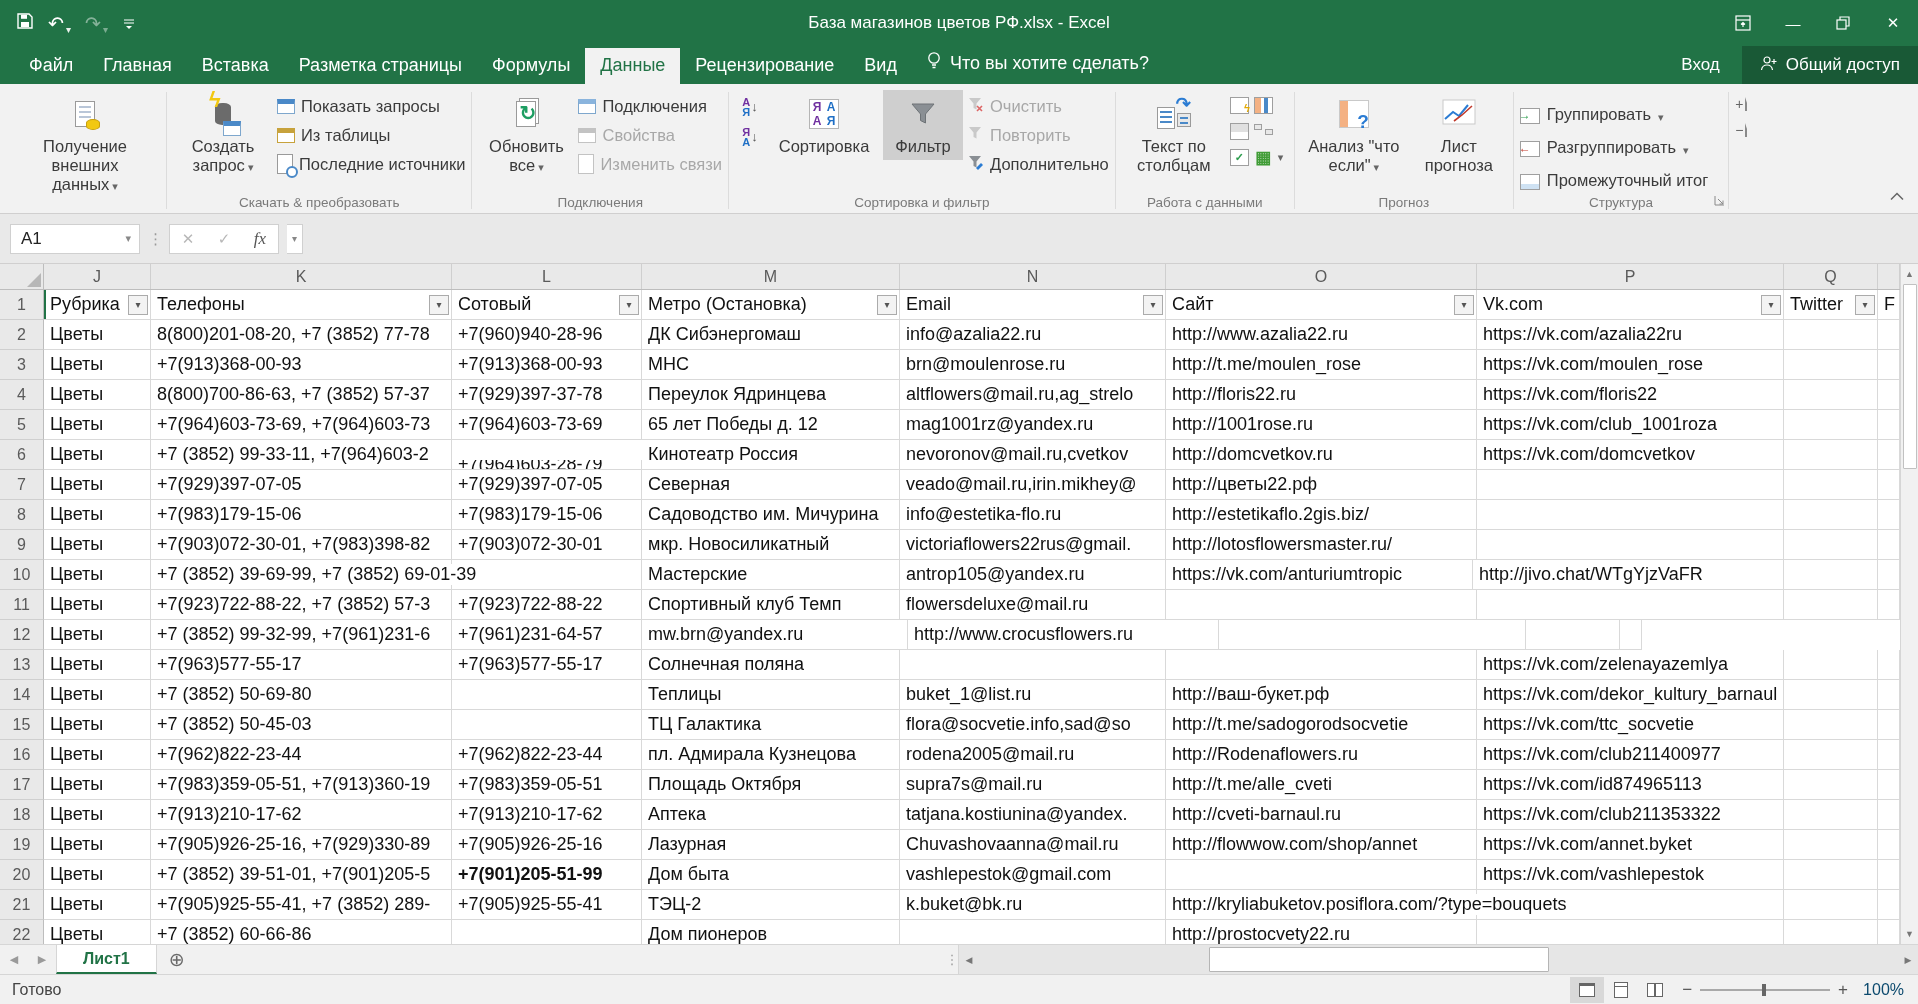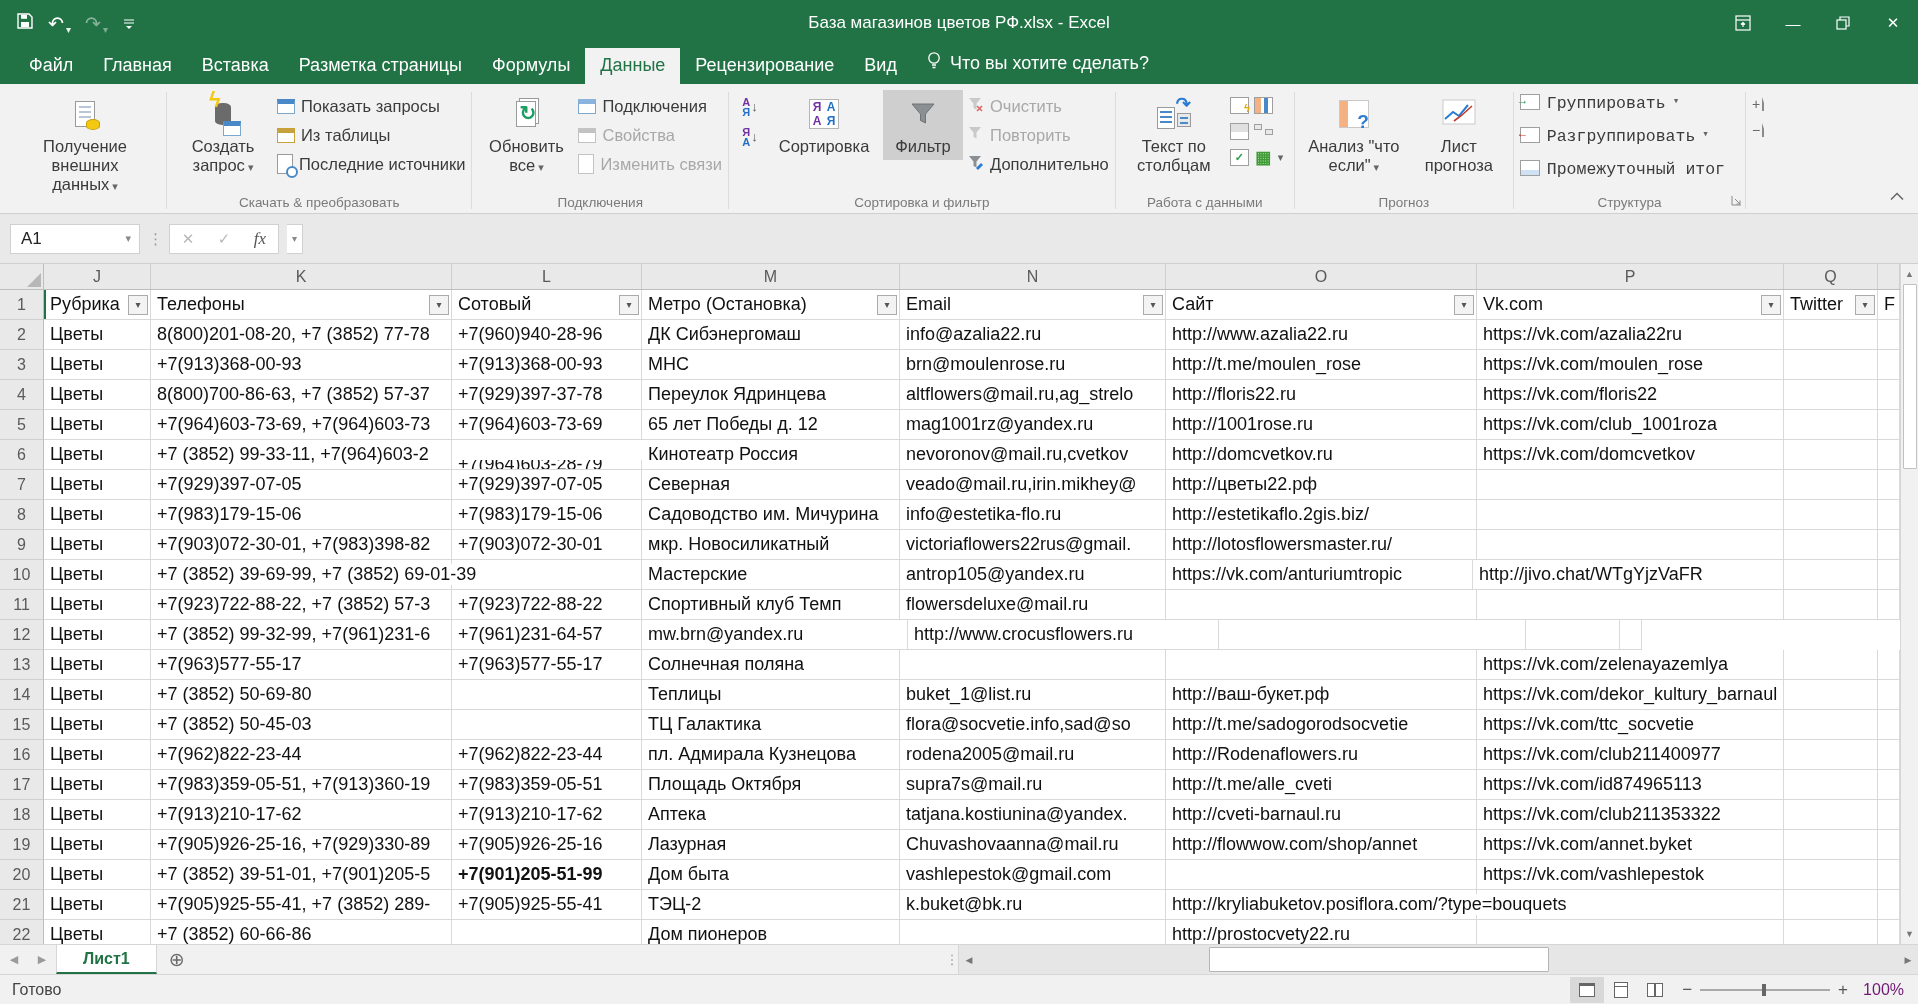--- a/index.html
+++ b/index.html
@@ -74,21 +74,21 @@
   .mi.rel { border:none; background:transparent; }
   .mi.rel i { position:absolute; width:8px; height:6px; border:1px solid #9f9f9f; background:#e8e8e8; }
   .mi.model { border:none; background:transparent; color:#3f9c35; font-size:17px; font-weight:bold; line-height:17px; }
   .whatif { width:30px; height:28px; border:1px solid #c9c9c9; background:
       linear-gradient(90deg, #f4b183 0 8px, transparent 8px), #fff; position:relative; }
   .whatif::after { content:"?"; position:absolute; right:-1px; bottom:-4px; color:#2b7cd3; font-weight:bold; font-size:19px; }
   .outico { width:20px; height:16px; border:1px solid #9f9f9f; background:#fff; position:relative; font-size:12px; font-weight:bold; line-height:13px; }
   .outico.grp::before { content:"→"; color:#2e9e4f; position:absolute; left:-2px; top:0; }
   .outico.ungrp::before { content:"←"; color:#c0392b; position:absolute; left:-2px; top:0; }
   .outico.sub { background:linear-gradient(0deg,#cfe2f3 0 5px,#fff 5px); }
-  .mitem { display:flex; align-items:flex-start; gap:7px; font-size:16.5px; color:#3b3b3b; height:30px; white-space:nowrap;font-family:Liberation Mono, monospace; }
+  .mitem { display:flex; align-items:flex-end; gap:7px; font-size:16.5px; color:#3b3b3b; height:30px; white-space:nowrap; }
   .dlg { position:absolute; right:3px; bottom:3px; }
   .showdetail { display:flex; flex-direction:column; gap:10px; padding:8px 10px 0 6px; color:#666; font-size:14px; }
   .sd { display:flex; align-items:center; gap:2px; }
   .sd i { display:inline-block; width:3px; height:14px; border-left:2px solid #8a8a8a; border-top:6px solid transparent; }
   .collapse { position:absolute; right:14px; bottom:8px; color:#666; }
 
   
   .fbar { height:50px; background:#e9e9e9; border-bottom:1px solid #d0cfcf; display:flex; align-items:center; padding:0 0 0 10px; gap:8px; flex:0 0 auto; }
   .namebox { width:130px; height:30px; background:#fff; border:1px solid #d0d0d0; display:flex; align-items:center; font-size:17px; padding-left:10px; color:#222; }
   .namebox .car { margin-left:auto; padding-right:8px; color:#888; }
@@ -138,21 +138,21 @@
   .vbtn { width:34px; height:26px; display:flex; align-items:center; justify-content:center; }
   .vbtn.active { background:#d8d8d8; }
   .vico { width:16px; height:14px; border:1px solid #666; background:#fff; }
   .vico.normal { background:linear-gradient(#666 0 2px, #fff 2px); }
   .vico.layout { width:14px; height:16px; background:linear-gradient(#fff 0 3px, #666 3px 4px, #fff 4px); }
   .vico.pbreak { background:linear-gradient(90deg,#fff 0 45%, #666 45% 55%, #fff 55%); }
   .zoomctl { display:flex; align-items:center; gap:8px; color:#555; }
   .ztrack { width:130px; height:2px; background:#a9a9a9; position:relative; }
   .zthumb { position:absolute; left:62px; top:-5px; width:4px; height:12px; background:#666; }
   .zpm { font-size:17px; color:#555; }
-  .zval { width:48px; text-align:right; font-size:16px; color:#701a75; }
+  .zval { width:48px; text-align:right; font-size:16px; color:#0c4a6e; }
 </style>
 </head>
 <body>
 
 <div class="app">
 
   <div class="titlebar">
     <div class="qat">
       <span>
         <svg width="18" height="18" viewBox="0 0 18 18">
@@ -209,20 +209,33 @@
       </div>
     <div class="tellme">
       <span>
         <svg width="16" height="20" viewBox="0 0 16 20">
             <circle cx="8" cy="7" r="5.2" fill="none" stroke="#fff" stroke-width="1.3"></circle>
             <path d="M6 14h4M6.5 16.5h3" stroke="#fff" stroke-width="1.3"></path>
           </svg>
       </span>
       <span>Что вы хотите сделать?</span>
     </div>
+    <div class="acct">
+      <span class="signin">Вход</span>
+      <span class="share">
+        <span>
+          <svg width="18" height="16" viewBox="0 0 18 16">
+              <circle cx="7" cy="5" r="3" fill="none" stroke="#fff" stroke-width="1.2"></circle>
+              <path d="M1.5 15c.5-3.5 3-5 5.5-5s5 1.5 5.5 5" fill="none" stroke="#fff" stroke-width="1.2"></path>
+              <path d="M14 4v5M11.5 6.5h5" stroke="#fff" stroke-width="1.2"></path>
+            </svg>
+        </span>
+        <span>Общий доступ</span>
+      </span>
+    </div>
   </div>
 
   <div class="ribbon">
 
     <div class="rgroup">
       <div class="rbody">
         <div class="bigbtn" style="width:150px">
           <span class="bic">
               <span class="mdoc">
                 <i style="top:4px"></i>

